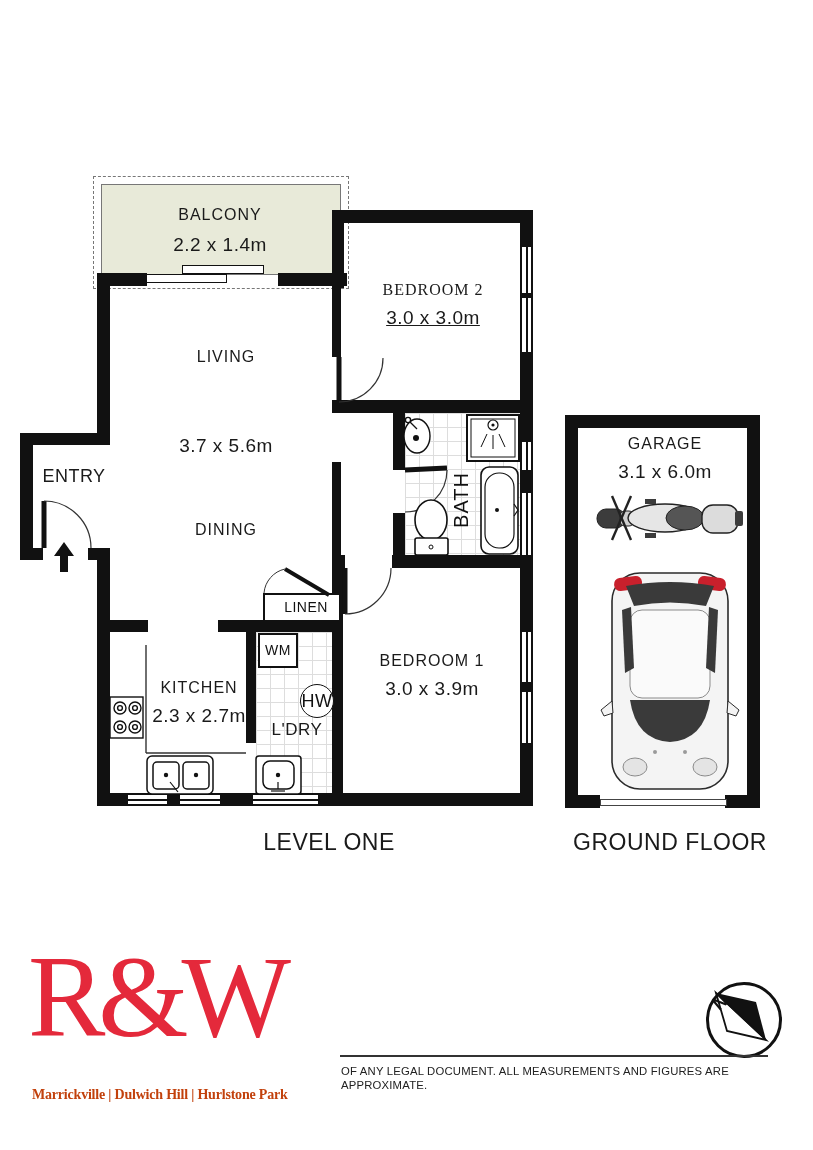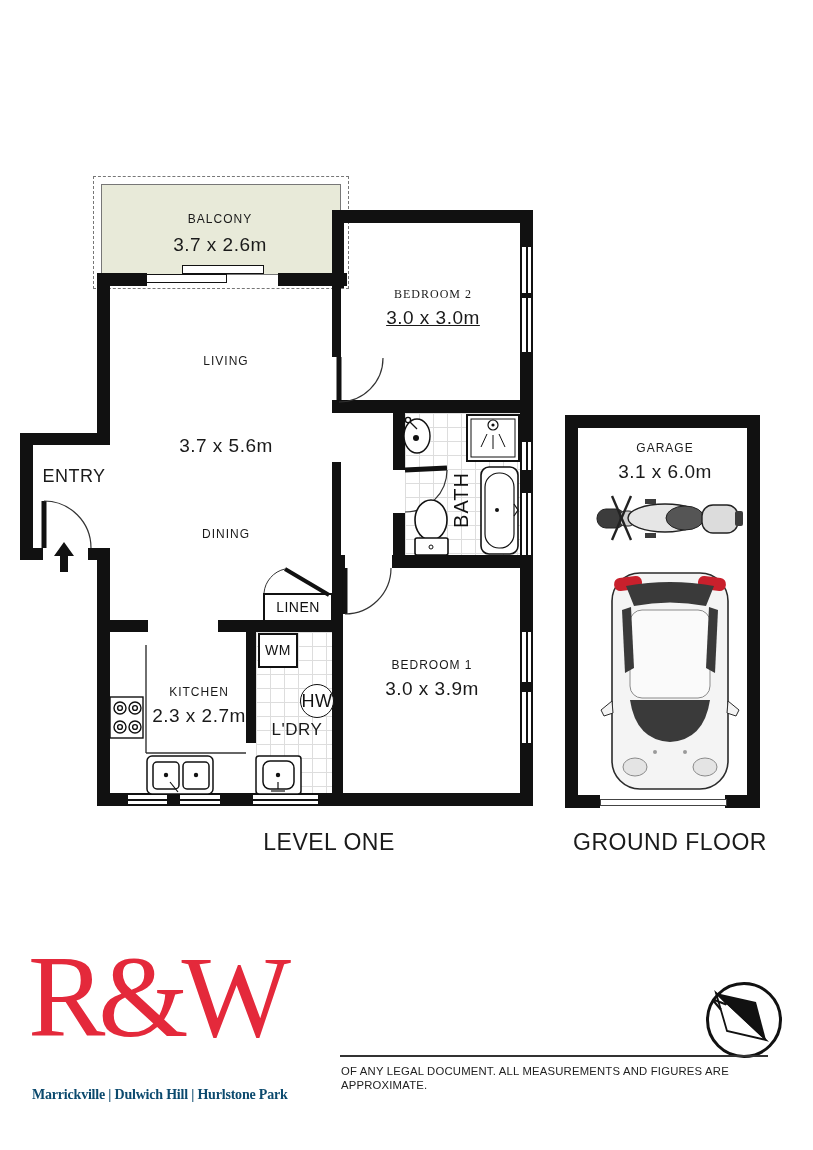--- a/index.html
+++ b/index.html
@@ -1,42 +1,42 @@
 <!DOCTYPE html>
 <html><head>
 <meta charset="utf-8">
 <style>
   html,body{margin:0;padding:0;background:#fff;}
   #canvas{position:relative;width:813px;height:1150px;background:#fff;overflow:hidden;
           font-family:"Liberation Sans",sans-serif;color:#111;}
   .wall{position:absolute;background:#111;}
   .abs{position:absolute;}
   .lbl{position:absolute;transform:translateX(-50%);white-space:nowrap;color:#1a1a1a;}
-  .room-lbl{font-size:12px;letter-spacing:1px;margin-top:6px;}
+  .room-lbl{font-size:16px;letter-spacing:1px;}
   .dim-lbl{font-size:19px;letter-spacing:0.5px;}
   .small-lbl{font-size:14px;letter-spacing:0.5px;}
   .win-v{position:absolute;background:
      linear-gradient(to right,#111 0 1.5px,#fff 1.5px calc(50% - .75px),#111 calc(50% - .75px) calc(50% + .75px),#fff calc(50% + .75px) calc(100% - 1.5px),#111 calc(100% - 1.5px));}
   .win-h{position:absolute;background:
      linear-gradient(to bottom,#111 0 1.5px,#fff 1.5px calc(50% - .75px),#111 calc(50% - .75px) calc(50% + .75px),#fff calc(50% + .75px) calc(100% - 1.5px),#111 calc(100% - 1.5px));}
   .tiles{position:absolute;background-image:
      repeating-linear-gradient(to right,#ddd 0 1px,transparent 1px 14px),
      repeating-linear-gradient(to bottom,#ddd 0 1px,transparent 1px 14px);}
   .floor-lbl{font-size:23px;letter-spacing:0.5px;color:#1a1a1a;}
   #svg-layer{position:absolute;left:0;top:0;}
 </style>
 </head>
 <body>
 
 <div id="canvas">
 
   <div class="abs" style="left:93px;top:176px;width:254px;height:111px;border:1px dashed #777;"></div>
   <div class="abs" style="left:101px;top:184px;width:238px;height:89px;background:#e8ead9;border:1px solid #777;"></div>
   <div class="lbl room-lbl" style="left:220px;top:206px;">BALCONY</div>
-  <div class="lbl dim-lbl" style="left:220px;top:234px;">3.7 x 2.6m</div>
+  <div class="lbl dim-lbl" style="left:220px;top:234px;">2.2 x 1.4m</div>
 
   <div class="abs" style="left:145px;top:274px;width:80px;height:7px;background:#fff;border:1.5px solid #111;"></div>
   <div class="abs" style="left:182px;top:265px;width:80px;height:7px;background:#fff;border:1.5px solid #111;"></div>
 
   <div class="wall" style="left:332px;top:210px;width:201px;height:13px;"></div>
   <div class="wall" style="left:520px;top:210px;width:13px;height:596px;"></div>
   <div class="wall" style="left:97px;top:793px;width:436px;height:13px;"></div>
   <div class="wall" style="left:97px;top:273px;width:13px;height:172px;"></div>
   <div class="wall" style="left:97px;top:558px;width:13px;height:248px;"></div>
   <div class="wall" style="left:97px;top:273px;width:50px;height:13px;"></div>
@@ -67,21 +67,21 @@
   <div class="win-v" style="left:520.5px;top:298px;width:12px;height:54px;"></div>
   <div class="win-v" style="left:520.5px;top:442px;width:12px;height:28px;"></div>
   <div class="win-v" style="left:520.5px;top:493px;width:12px;height:62px;"></div>
   <div class="win-v" style="left:520.5px;top:632px;width:12px;height:50px;"></div>
   <div class="win-v" style="left:520.5px;top:692px;width:12px;height:51px;"></div>
 
   <div class="win-h" style="left:128px;top:793.5px;width:39px;height:12px;"></div>
   <div class="win-h" style="left:180px;top:793.5px;width:40px;height:12px;"></div>
   <div class="win-h" style="left:253px;top:793.5px;width:65px;height:12px;"></div>
 
-  <div class="abs" style="left:263px;top:593px;width:66px;height:25px;background:#fff;border:2.5px solid #111;text-align:center;">
+  <div class="abs" style="left:263px;top:593px;width:66px;height:25px;background:#fff;border:2.5px solid #111;text-align:center;padding-left:8px;">
     <span class="small-lbl" style="line-height:25px;">LINEN</span>
   </div>
   <div class="abs" style="left:258px;top:633px;width:36px;height:31px;background:#fff;border:2px solid #111;text-align:center;">
     <span class="small-lbl" style="line-height:31px;text-align:center;">WM</span>
   </div>
   <div class="abs" style="left:300px;top:684px;width:32px;height:32px;background:#fff;border:1.5px solid #111;border-radius:50%;text-align:center;">
     <span style="font-size:18px;line-height:32px;letter-spacing:0.5px;">HW</span>
   </div>
 
   <div class="lbl room-lbl" style="left:226px;top:348px;">LIVING</div>
@@ -231,20 +231,20 @@
       <polygon points="716,993 756,1002 766,1040" fill="#111"></polygon>
       <polygon points="716,993 727,1031 766,1040" fill="#fff" stroke="#111" stroke-width="1.8"></polygon>
       <line x1="716" y1="993" x2="766" y2="1040" stroke="#111" stroke-width="1.4"></line>
     </g>
   </svg>
 
   <div class="abs" style="left:706px;top:982px;width:70px;height:70px;border:3px solid #111;border-radius:50%;"></div>
   <div class="abs" style="left:714px;top:992px;font-size:18px;font-weight:bold;transform:rotate(-40deg);">N</div>
 
   <div class="abs" style="left:28px;top:948px;font-family:'Liberation Serif',serif;font-weight:normal;font-size:116px;line-height:0.85;letter-spacing:-7px;color:#e4293b;">R&amp;W</div>
-  <div class="abs" style="left:32px;top:1087px;font-family:'Liberation Serif',serif;font-weight:bold;font-size:14px;letter-spacing:-0.2px;color:#0c4a6e;">Marrickville | Dulwich Hill | Hurlstone Park</div>
+  <div class="abs" style="left:32px;top:1087px;font-family:'Liberation Serif',serif;font-weight:bold;font-size:14px;letter-spacing:-0.2px;color:#c2410c;">Marrickville | Dulwich Hill | Hurlstone Park</div>
 
   <div class="abs" style="left:340px;top:1055px;width:428px;height:1.5px;background:#333;"></div>
   <div class="abs" style="left:341px;top:1064px;font-size:11.3px;line-height:1.25;letter-spacing:0.2px;color:#222;">
     <div>OF ANY LEGAL DOCUMENT. ALL MEASUREMENTS AND FIGURES ARE APPROXIMATE.</div>
   </div>
 
 </div>
 
 </body></html>

